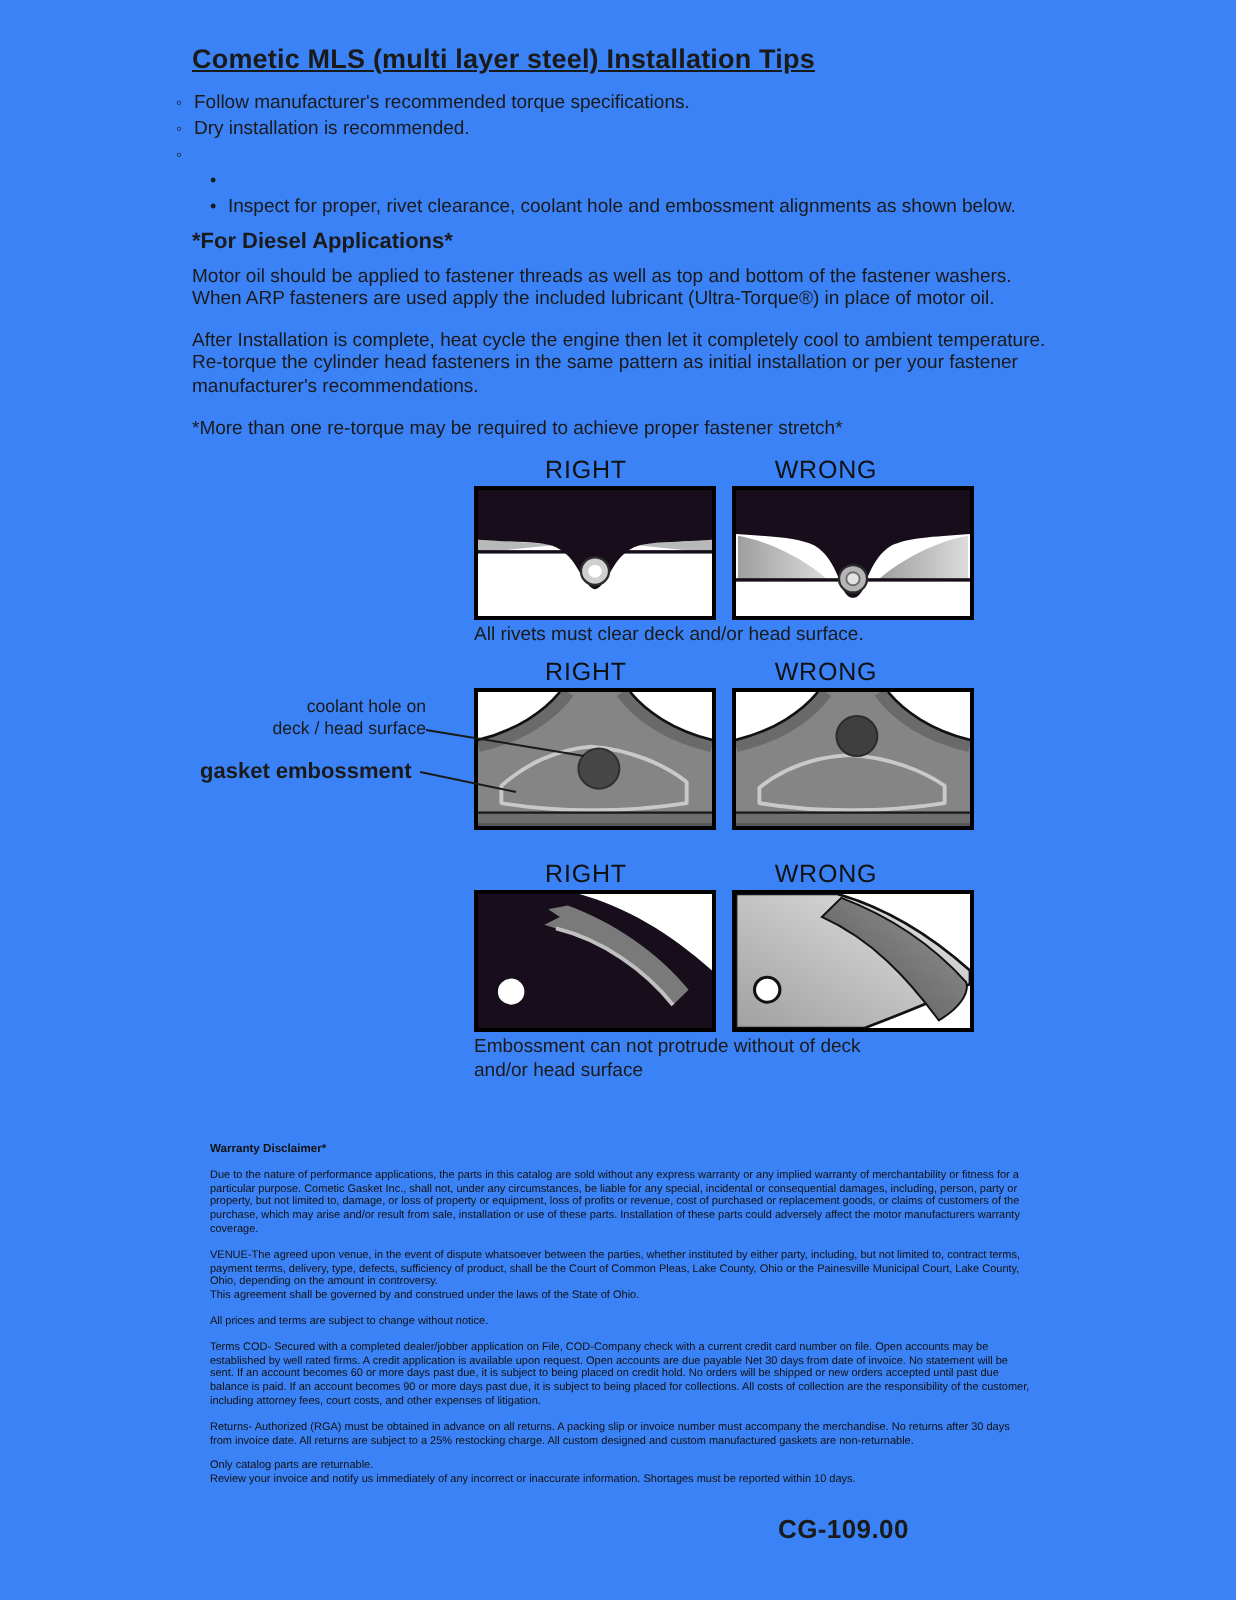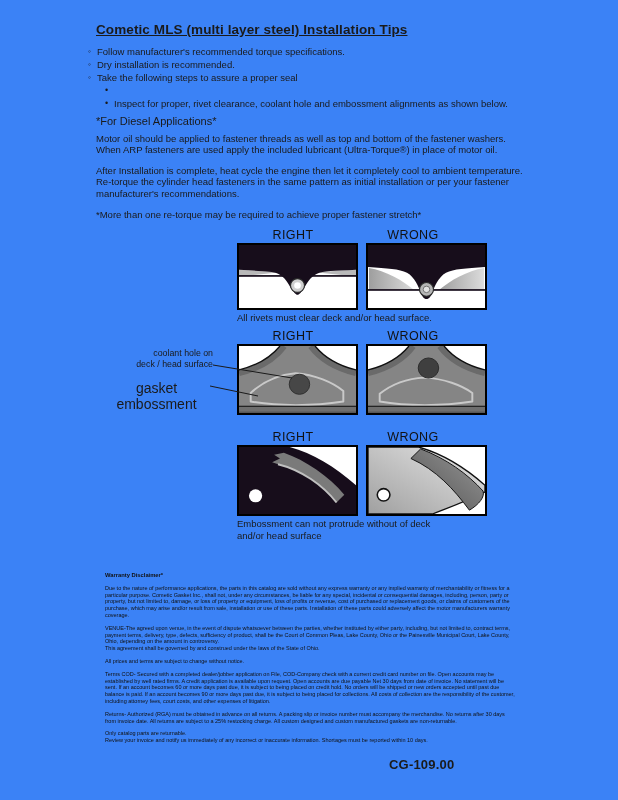--- a/index.html
+++ b/index.html
@@ -14,21 +14,21 @@
     font-size:13.5px; font-weight:bold; text-decoration:underline;
     letter-spacing:0.1px;
   }
   .tips { position:absolute; left:88px; top:45px; font-size:9.5px; line-height:13px; }
   .bullet { display:flex; }
   .bullet .marker { width:9px; font-size:8.5px; flex:0 0 9px; }
   .bullet.sub { margin-left:17px; }
   .bullet.sub .marker { font-size:9px; }
 
   .diesel { position:absolute; left:96px; top:116px; width:436px; font-size:9.5px; line-height:11.5px; }
-  .diesel-heading { font-size:11px; font-weight:normal; margin-bottom:5px; }
+  .diesel-heading { font-size:11px; font-weight:bold; margin-bottom:5px; }
   .diesel p { margin-top:0; }
   .diesel .p2 { margin-top:9px; }
   .diesel .note { margin-top:10px; }
 
   .diagrams { position:absolute; left:237px; top:228px; width:248px; }
   .dg-row { position:absolute; left:0; width:232px; }
   .dg-row.r1 { top:0; } .dg-row.r2 { top:101px; } .dg-row.r3 { top:202px; }
   .dg-headers { display:flex; gap:8px; height:14px; }
   .dg-headers span { width:120px; text-align:center; font-size:12.5px; letter-spacing:0.4px; color:#111; }
   .dg-boxes { display:flex; gap:8px; margin-top:1px; }
@@ -36,21 +36,21 @@
   .dg-box.h67 { width:121px; height:67px; }
   .dg-box.h71 { width:121px; height:71px; }
   .dg-caption { margin-top:2px; font-size:9.5px; line-height:11.5px; }
 
   .coolant-label {
     position:absolute; left:110px; top:348px; width:103px;
     text-align:right; font-size:8.8px; line-height:10.5px;
   }
   .embossment-label {
     position:absolute; left:100px; top:380px; width:113px;
-    text-align:center; font-size:14px;
+    text-align:left; font-size:11px;font-weight:bold;
   }
   .leader-overlay { position:absolute; left:210px; top:355px; width:100px; height:45px; pointer-events:none; }
 
   .legal { position:absolute; left:105px; top:572px; width:412px; font-size:5.5px; line-height:6.8px; color:#111; }
   .legal .heading { font-weight:bold; font-size:5.8px; }
   .legal .para { margin-top:0; }
   .legal .gap { margin-top:6px; }
 
   .page-number { position:absolute; left:389px; top:757px; font-size:13px; letter-spacing:0.2px;font-weight:bold; }
 </style>
@@ -65,21 +65,20 @@
     <div class="bullet">
       <span class="marker">◦</span>
       <span>Follow manufacturer's recommended torque specifications.</span>
     </div>
     <div class="bullet">
       <span class="marker">◦</span>
       <span>Dry installation is recommended.</span>
     </div>
     <div class="bullet">
       <span class="marker">◦</span>
-      <span>Take the following steps to assure a proper seal</span>
     </div>
     <div class="bullet sub">
       <span class="marker">•</span>
     </div>
     <div class="bullet sub">
       <span class="marker">•</span>
       <span>Inspect for proper, rivet clearance, coolant hole and embossment alignments as shown below.</span>
     </div>
   </div>
 

